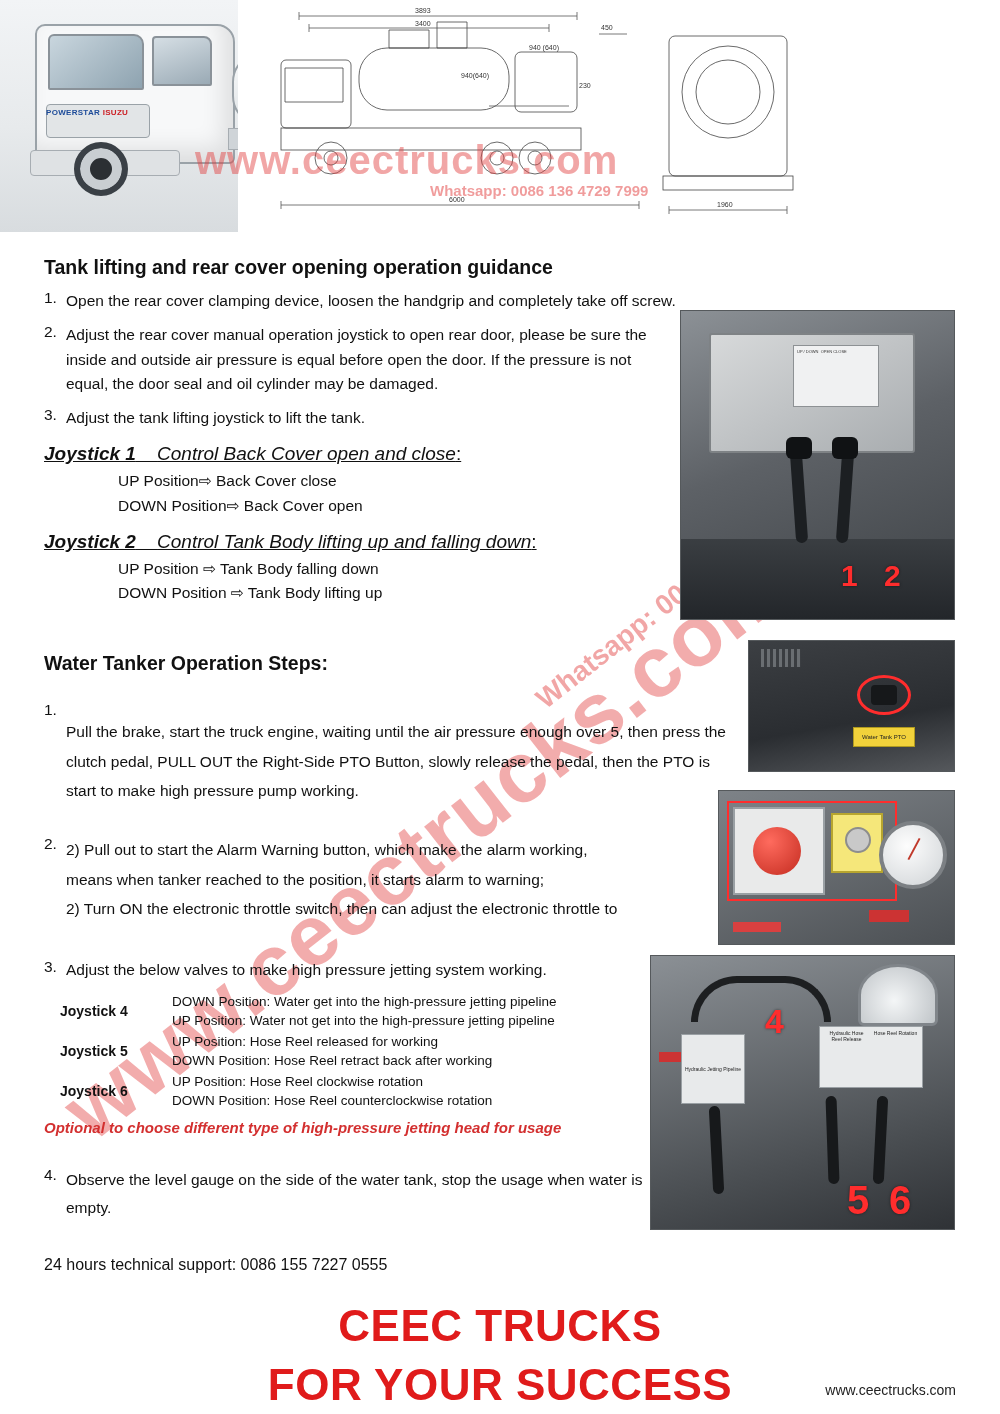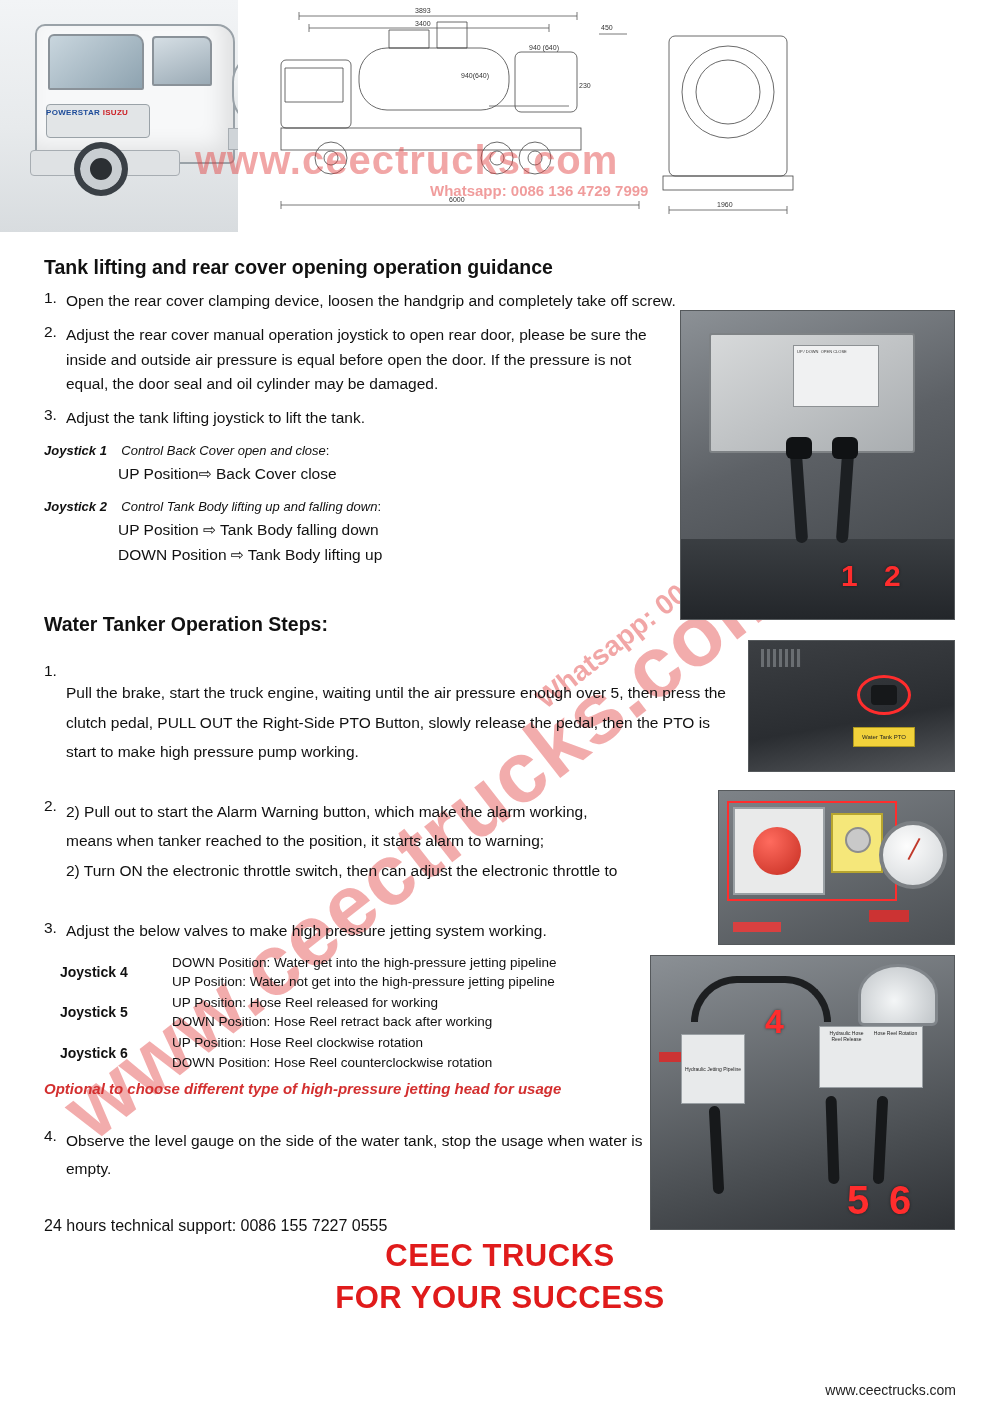--- a/index.html
+++ b/index.html
@@ -141,21 +141,21 @@
     color: #111;
   }
   h2.section.spaced { margin-top: 46px; }
   .num-row { display: flex; margin: 0 0 9px 44px; }
   .num-row .num { width: 22px; flex: 0 0 22px; font-size: 15.5px; }
   .num-row .txt { font-size: 15.5px; line-height: 1.6; }
 
   .para-wide { width: 620px; }
 
   .joy-block { margin: 12px 0 6px 44px; }
-  .joy-line { font-size: 13px; margin-bottom: 4px; }
+  .joy-line { font-size: 19px; margin-bottom: 4px; text-decoration: underline; }
   .joy-line .lbl { font-style: italic; font-weight: bold; }
   .joy-line .dsc { font-style: italic; }
   .joy-opt { margin-left: 74px; font-size: 15.5px; line-height: 1.6; }
 
   
   .ph {
     position: absolute;
     background: #6b6f73;
     border: 1px solid #55595c;
     overflow: hidden;
@@ -265,24 +265,25 @@
     font-weight: bold;
     color: #d32f2f;
   }
 
   
   .support {
     margin: 34px 0 0 44px;
     font-size: 16px;
   }
   .ceec-big {
+    margin-top: 22px;
     text-align: center;
     color: #e01b1b;
     font-weight: bold;
-    font-size: 31px;
+    font-size: 44px;
     line-height: 1.35;
     letter-spacing: .5px;
   }
   .site {
     position: absolute;
     right: 44px; top: 1382px;
     font-size: 14px;
     color: #222;
   }
 </style>
@@ -427,20 +428,21 @@
     <div class="txt para-wide">Adjust the tank lifting joystick to lift the tank.</div>
   </div>
 
   <div class="joy-block">
     <div class="joy-line">
       <span class="lbl">Joystick 1</span>
       &nbsp;&nbsp;
       <span class="dsc">Control Back Cover open and close</span><span>:</span>
     </div>
     <div class="joy-opt">UP Position⇨ Back Cover close</div>
+    <div class="joy-opt">DOWN Position⇨ Back Cover open</div>
   </div>
 
   <div class="joy-block">
     <div class="joy-line">
       <span class="lbl">Joystick 2</span>
       &nbsp;&nbsp;
       <span class="dsc">Control Tank Body lifting up and falling down</span><span>:</span>
     </div>
     <div class="joy-opt">UP Position ⇨ Tank Body falling down</div>
     <div class="joy-opt">DOWN Position ⇨ Tank Body lifting up</div>

